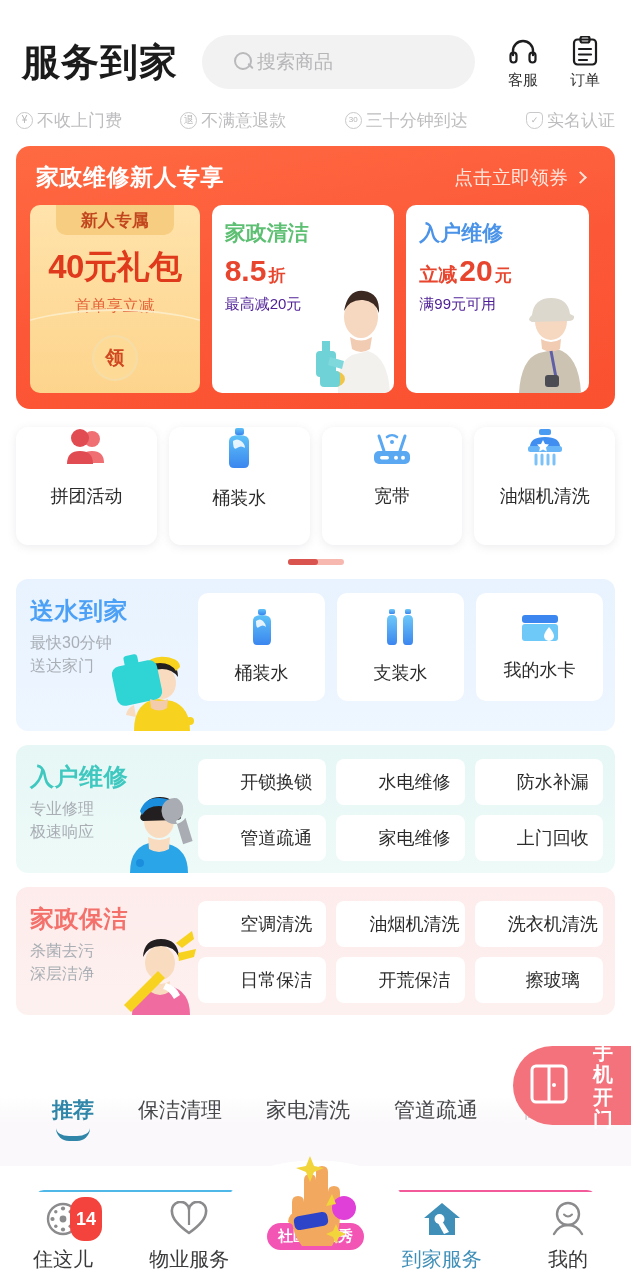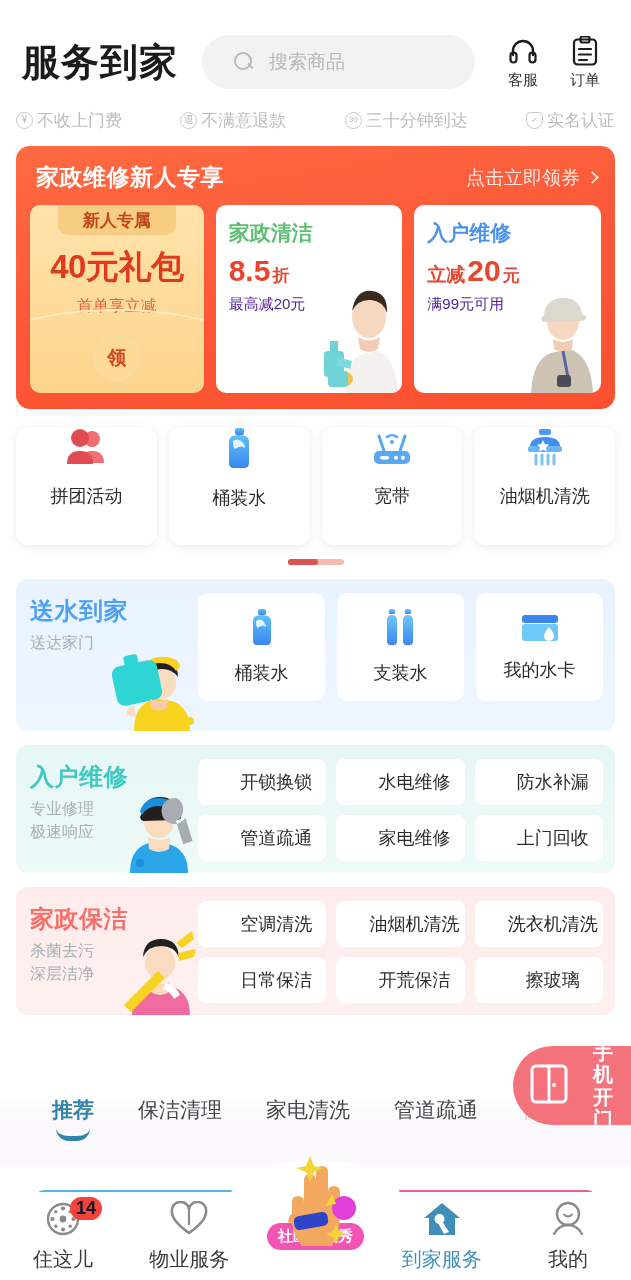--- a/index.html
+++ b/index.html
@@ -24,42 +24,42 @@
   }
   .search-ico { width: 20px; height: 20px; position: relative; flex: 0 0 auto; }
   .search-ico::before {
     content: ""; position: absolute; left: 0; top: 0; width: 14px; height: 14px;
     border: 2px solid #b9b9bb; border-radius: 50%;
   }
   .search-ico::after {
     content: ""; position: absolute; left: 13px; top: 13px; width: 7px; height: 2px;
     background: #b9b9bb; transform: rotate(45deg); border-radius: 1px;
   }
-  .search-ph { font-size: 19px; color: #b6b6b8; margin-left: 15px; }
+  .search-ph { font-size: 19px; color: #b6b6b8; margin-left: 3px; }
   .hdr-act { width: 56px; text-align: center; margin-left: 6px; }
   .hdr-act .lbl { font-size: 15px; color: #333; margin-top: 3px; display: block; }
   .hdr-ico { height: 34px; display: flex; align-items: center; justify-content: center; }
 
   
   .badges {
     display: flex; justify-content: space-between; align-items: center;
     padding: 4px 16px 0 16px; height: 40px;
   }
   .badge { display: flex; align-items: center; gap: 4px; }
   .badge .b-ico {
     width: 17px; height: 17px; border: 1.4px solid #c9c9cb; border-radius: 50%;
     font-size: 10px; color: #b6b6b8; display: flex; align-items: center;
     justify-content: center; flex: 0 0 auto; line-height: 1;
   }
   .badge .b-ico.shield { border-radius: 4px 4px 50% 50%; font-size: 9px; }
   .badge .b-txt { font-size: 17px; color: #bdbdbf; white-space: nowrap; }
 
   
   .banner {
-    margin: 8px 16px 0 16px; border-radius: 14px; padding: 14px 14px 16px 14px;
+    margin: 8px 16px 0 16px; border-radius: 14px; padding: 14px 26px 16px 14px;
     background: linear-gradient(170deg, #ff6a42 0%, #fc5838 50%, #fa5130 100%);
     position: relative; overflow: hidden;
   }
   .banner-top { display: flex; align-items: center; justify-content: space-between; padding: 2px 4px 12px 6px; }
   .banner-title { font-size: 23px; font-weight: bold; color: #fff; letter-spacing: 0.5px; }
   .banner-cta { font-size: 19px; color: #ffe6dd; display: flex; align-items: center; gap: 8px; }
   .chev { display: inline-block; width: 9px; height: 9px; border-top: 2px solid #ffe0d4; border-right: 2px solid #ffe0d4; transform: rotate(45deg); }
   .coupons { display: flex; gap: 12px; }
   .cp { flex: 1; border-radius: 10px; height: 188px; position: relative; overflow: hidden; }
 
@@ -167,22 +167,22 @@
   }
   .bnav::before {
     content: ""; position: absolute; left: 0; right: 0; top: -34px; height: 40px;
     background: radial-gradient(ellipse 86px 38px at 50% 100%, #fff 98%, rgba(255,255,255,0) 100%);
   }
   .bitem { flex: 1; display: flex; flex-direction: column; align-items: center; justify-content: center; gap: 7px; position: relative; }
   .bico { height: 40px; display: flex; align-items: center; justify-content: center; position: relative; }
   .blbl { font-size: 20px; color: #3b3b3d; }
   .bitem.active .blbl { color: #3f8fb8; }
   .badge-num {
-    position: absolute; left: 26px; top: -2px; min-width: 32px; height: 23px;
-    border-radius: 14px; background: #f4433c; color: #0f172a; font-size: 18px;
+    position: absolute; left: 26px; top: -2px; min-width: 32px; height: 44px;
+    border-radius: 14px; background: #f4433c; color: #ffffff; font-size: 18px;
     font-weight: bold; display: flex; align-items: center; justify-content: center; padding: 0 5px;
   }
   .center-pill {
     background: #f255b4; color: #fff; font-size: 15px; border-radius: 14px;
     padding: 4px 11px; font-weight: bold; white-space: nowrap;
   }
   .hand { position: absolute; top: -42px; left: 50%; transform: translateX(-50%); width: 104px; height: 104px; }
 </style>
 </head>
 <body>
@@ -367,20 +367,21 @@
   <div class="dots">
     <div class="dot-track">
       <div class="dot-on"></div>
     </div>
   </div>
 
   <div class="sect water">
     <div class="sect-left">
       <div class="sect-title">送水到家</div>
       <div class="sect-sub">
+        <div>最快30分钟</div>
         <div>送达家门</div>
       </div>
     </div>
     <svg class="mascot" viewBox="0 0 110 92">
       <path d="M30 92 q0-30 24-32 l14 2 q18 6 18 30z" fill="#f7d21e"></path>
       <ellipse cx="58" cy="44" rx="14" ry="16" fill="#f9dcc0"></ellipse>
       <path d="M42 38 q0-16 16-16 q16 0 16 16 q-6-8-16-8 q-10 0-16 8z" fill="#231f20"></path>
       <path d="M40 28 q6-12 22-10 q14 2 14 10 l-4 4 q-5-8-16-8 q-11 0-12 6z" fill="#f7d21e"></path>
       <rect x="10" y="24" width="46" height="40" rx="8" fill="#2fd4d4" transform="rotate(-12 33 44)"></rect>
       <rect x="20" y="16" width="14" height="12" rx="3" fill="#2fd4d4" transform="rotate(-12 27 22)"></rect>

